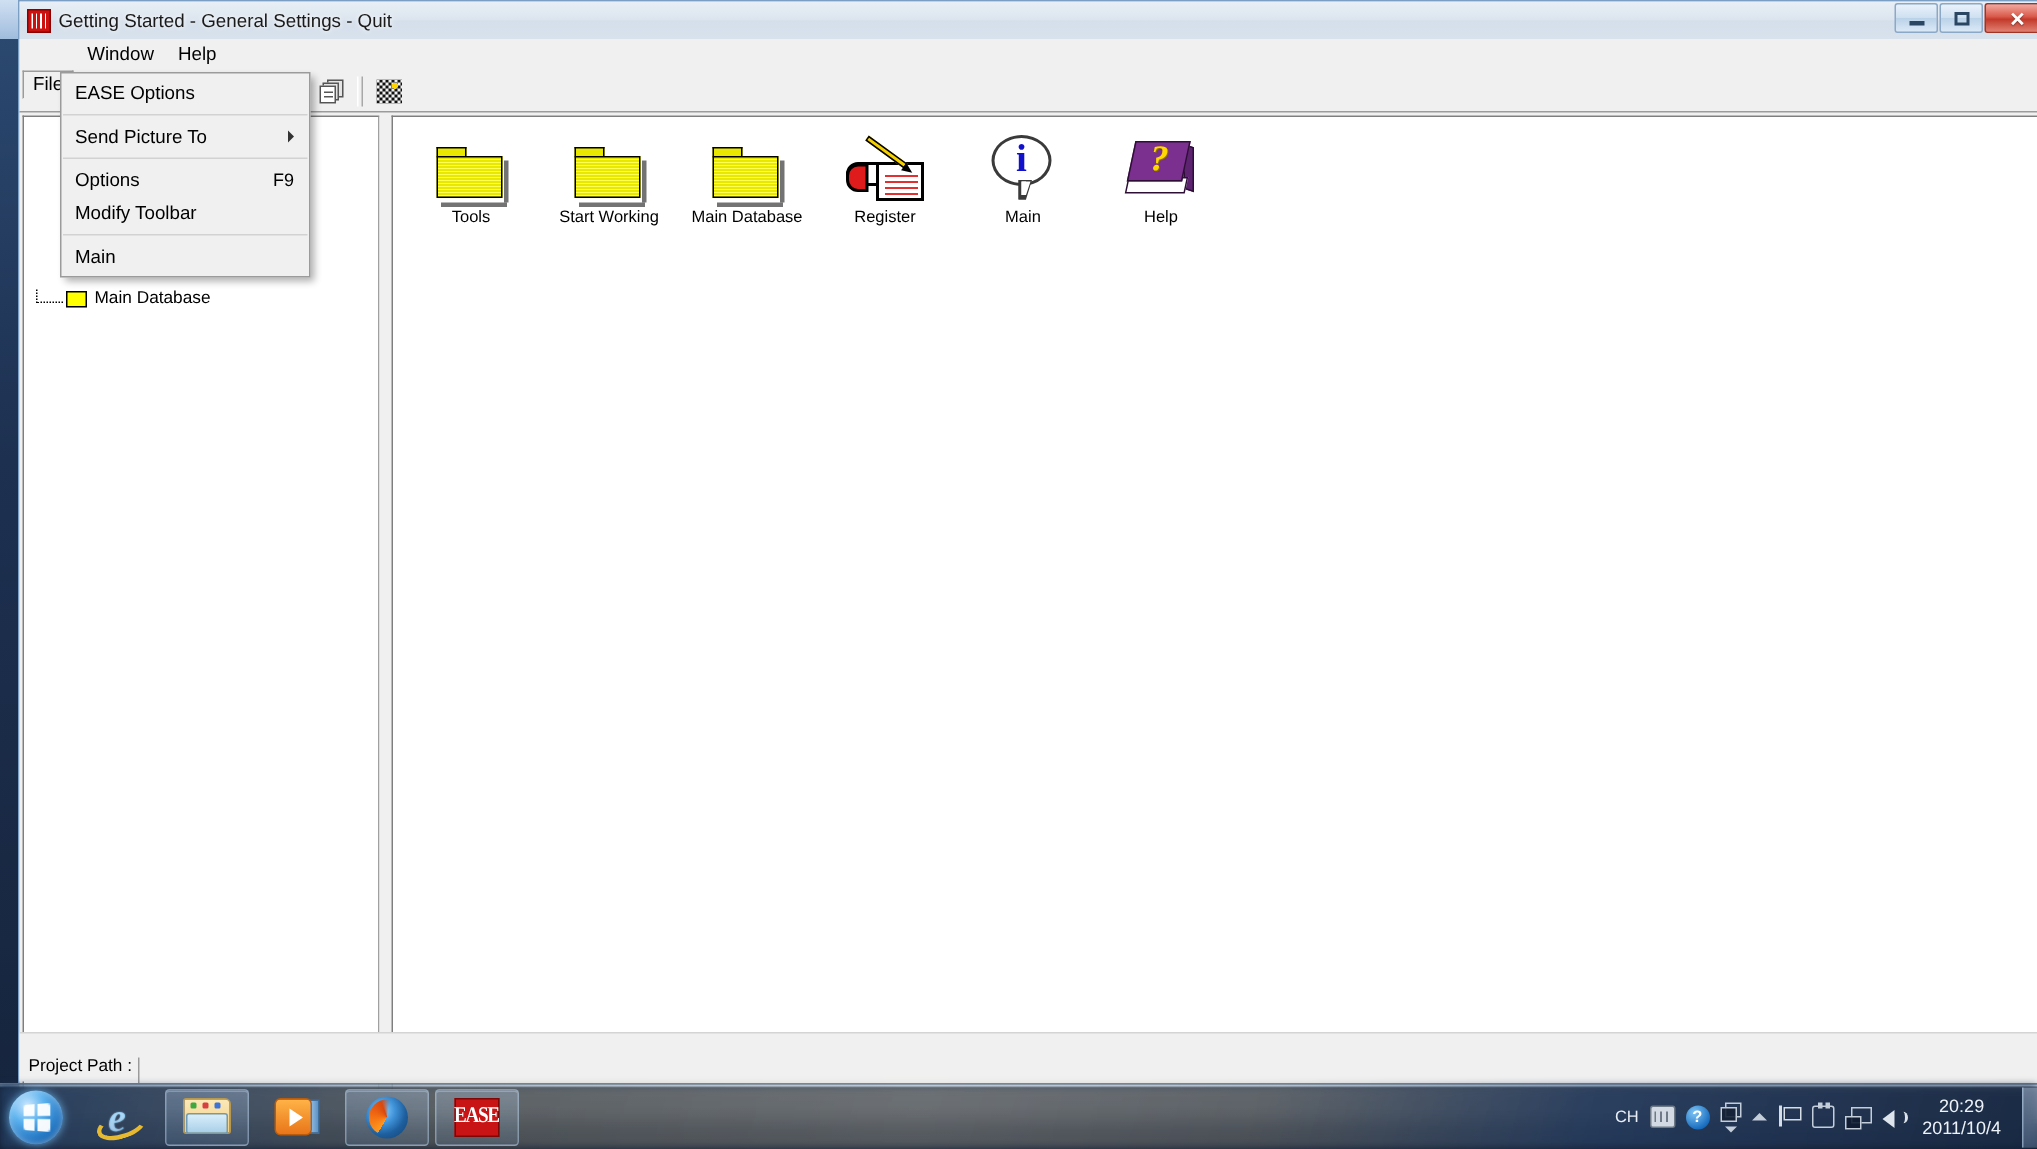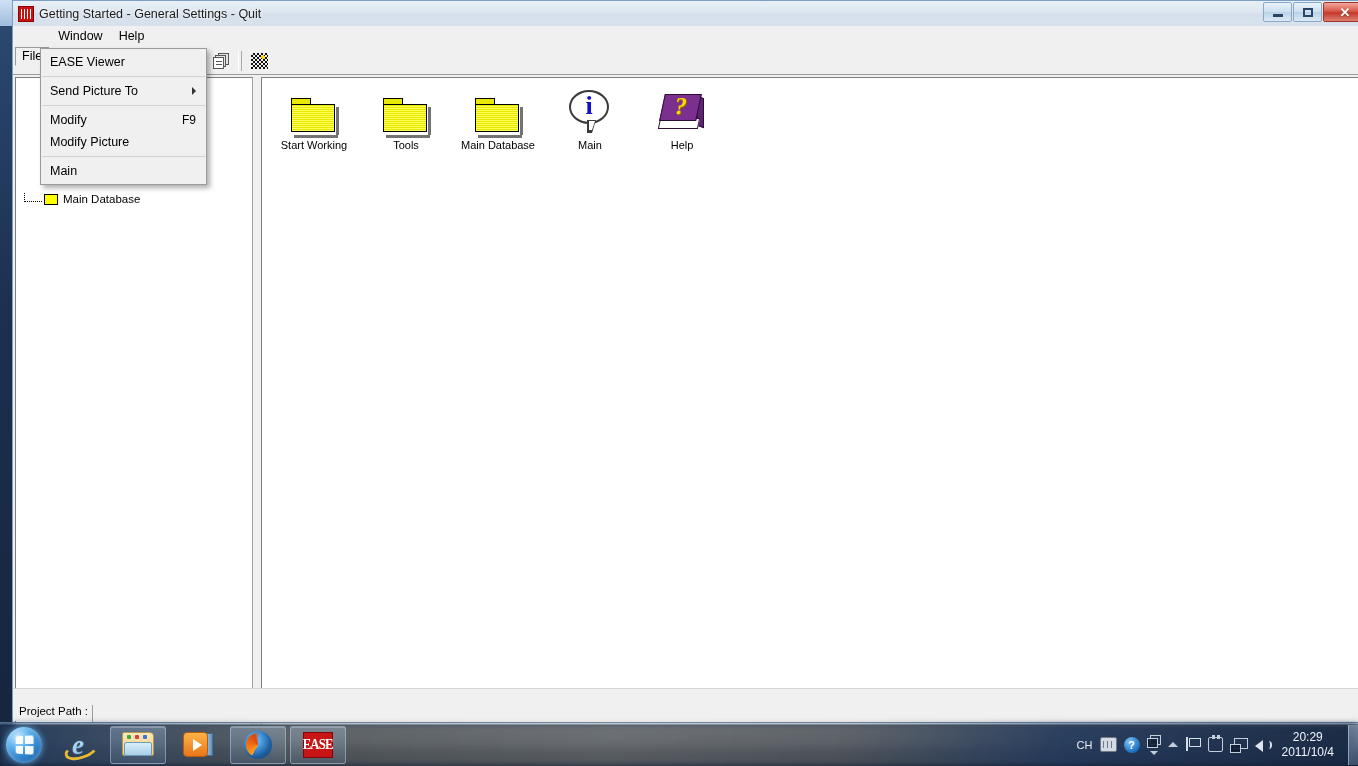--- a/index.html
+++ b/index.html
@@ -567,45 +567,57 @@
           <div id="icon-row">
 
             <div class="app-icon-cell">
               <div class="icon-art">
                 <div class="folder">
                     <span class="tab"></span>
                     <span class="body"></span>
                     <span class="shadow-r"></span>
                   </div>
               </div>
-              <div class="icon-label">Start Working</div>
+              <div class="icon-label">Tools</div>
             </div>
 
             <div class="app-icon-cell">
               <div class="icon-art">
                 <div class="folder">
                     <span class="tab"></span>
                     <span class="body"></span>
                     <span class="shadow-r"></span>
                   </div>
               </div>
-              <div class="icon-label">Tools</div>
+              <div class="icon-label">Start Working</div>
             </div>
 
             <div class="app-icon-cell">
               <div class="icon-art">
                 <div class="folder">
                     <span class="tab"></span>
                     <span class="body"></span>
                     <span class="shadow-r"></span>
                   </div>
               </div>
               <div class="icon-label">Main Database</div>
             </div>
 
+            <div class="app-icon-cell">
+              <div class="icon-art">
+                <div class="register">
+                  <span class="reg-paper">
+                      <span class="reg-lines"></span>
+                    </span>
+                  <span class="reg-hand"></span>
+                  <span class="reg-pen"></span>
+                </div>
+              </div>
+              <div class="icon-label">Register</div>
+            </div>
 
             <div class="app-icon-cell">
               <div class="icon-art">
                 <div class="about">
                   <span class="about-bubble"></span>
                   <span class="about-i">i</span>
                   <span class="about-tail"></span>
                 </div>
               </div>
               <div class="icon-label">Main</div>
@@ -629,34 +641,34 @@
 
     </div>
 
     <div id="statusbar">
       <span id="status-label">Project Path :</span>
       <span id="status-field"></span>
     </div>
 
     <div id="file-menu">
       <div class="fm-item">
-        <span>EASE Viewer</span>
+        <span>EASE Options</span>
       </div>
       <div class="fm-sep"></div>
       <div class="fm-item">
         <span>Send Picture To</span>
         <span class="fm-sub-arrow"></span>
       </div>
       <div class="fm-sep"></div>
       <div class="fm-item">
-        <span>Modify</span>
+        <span>Options</span>
         <span class="fm-accel">F9</span>
       </div>
       <div class="fm-item">
-        <span>Modify Picture</span>
+        <span>Modify Toolbar</span>
       </div>
       <div class="fm-sep"></div>
       <div class="fm-item">
         <span>Main</span>
       </div>
     </div>
 
   </div>
 
   <div id="taskbar">

